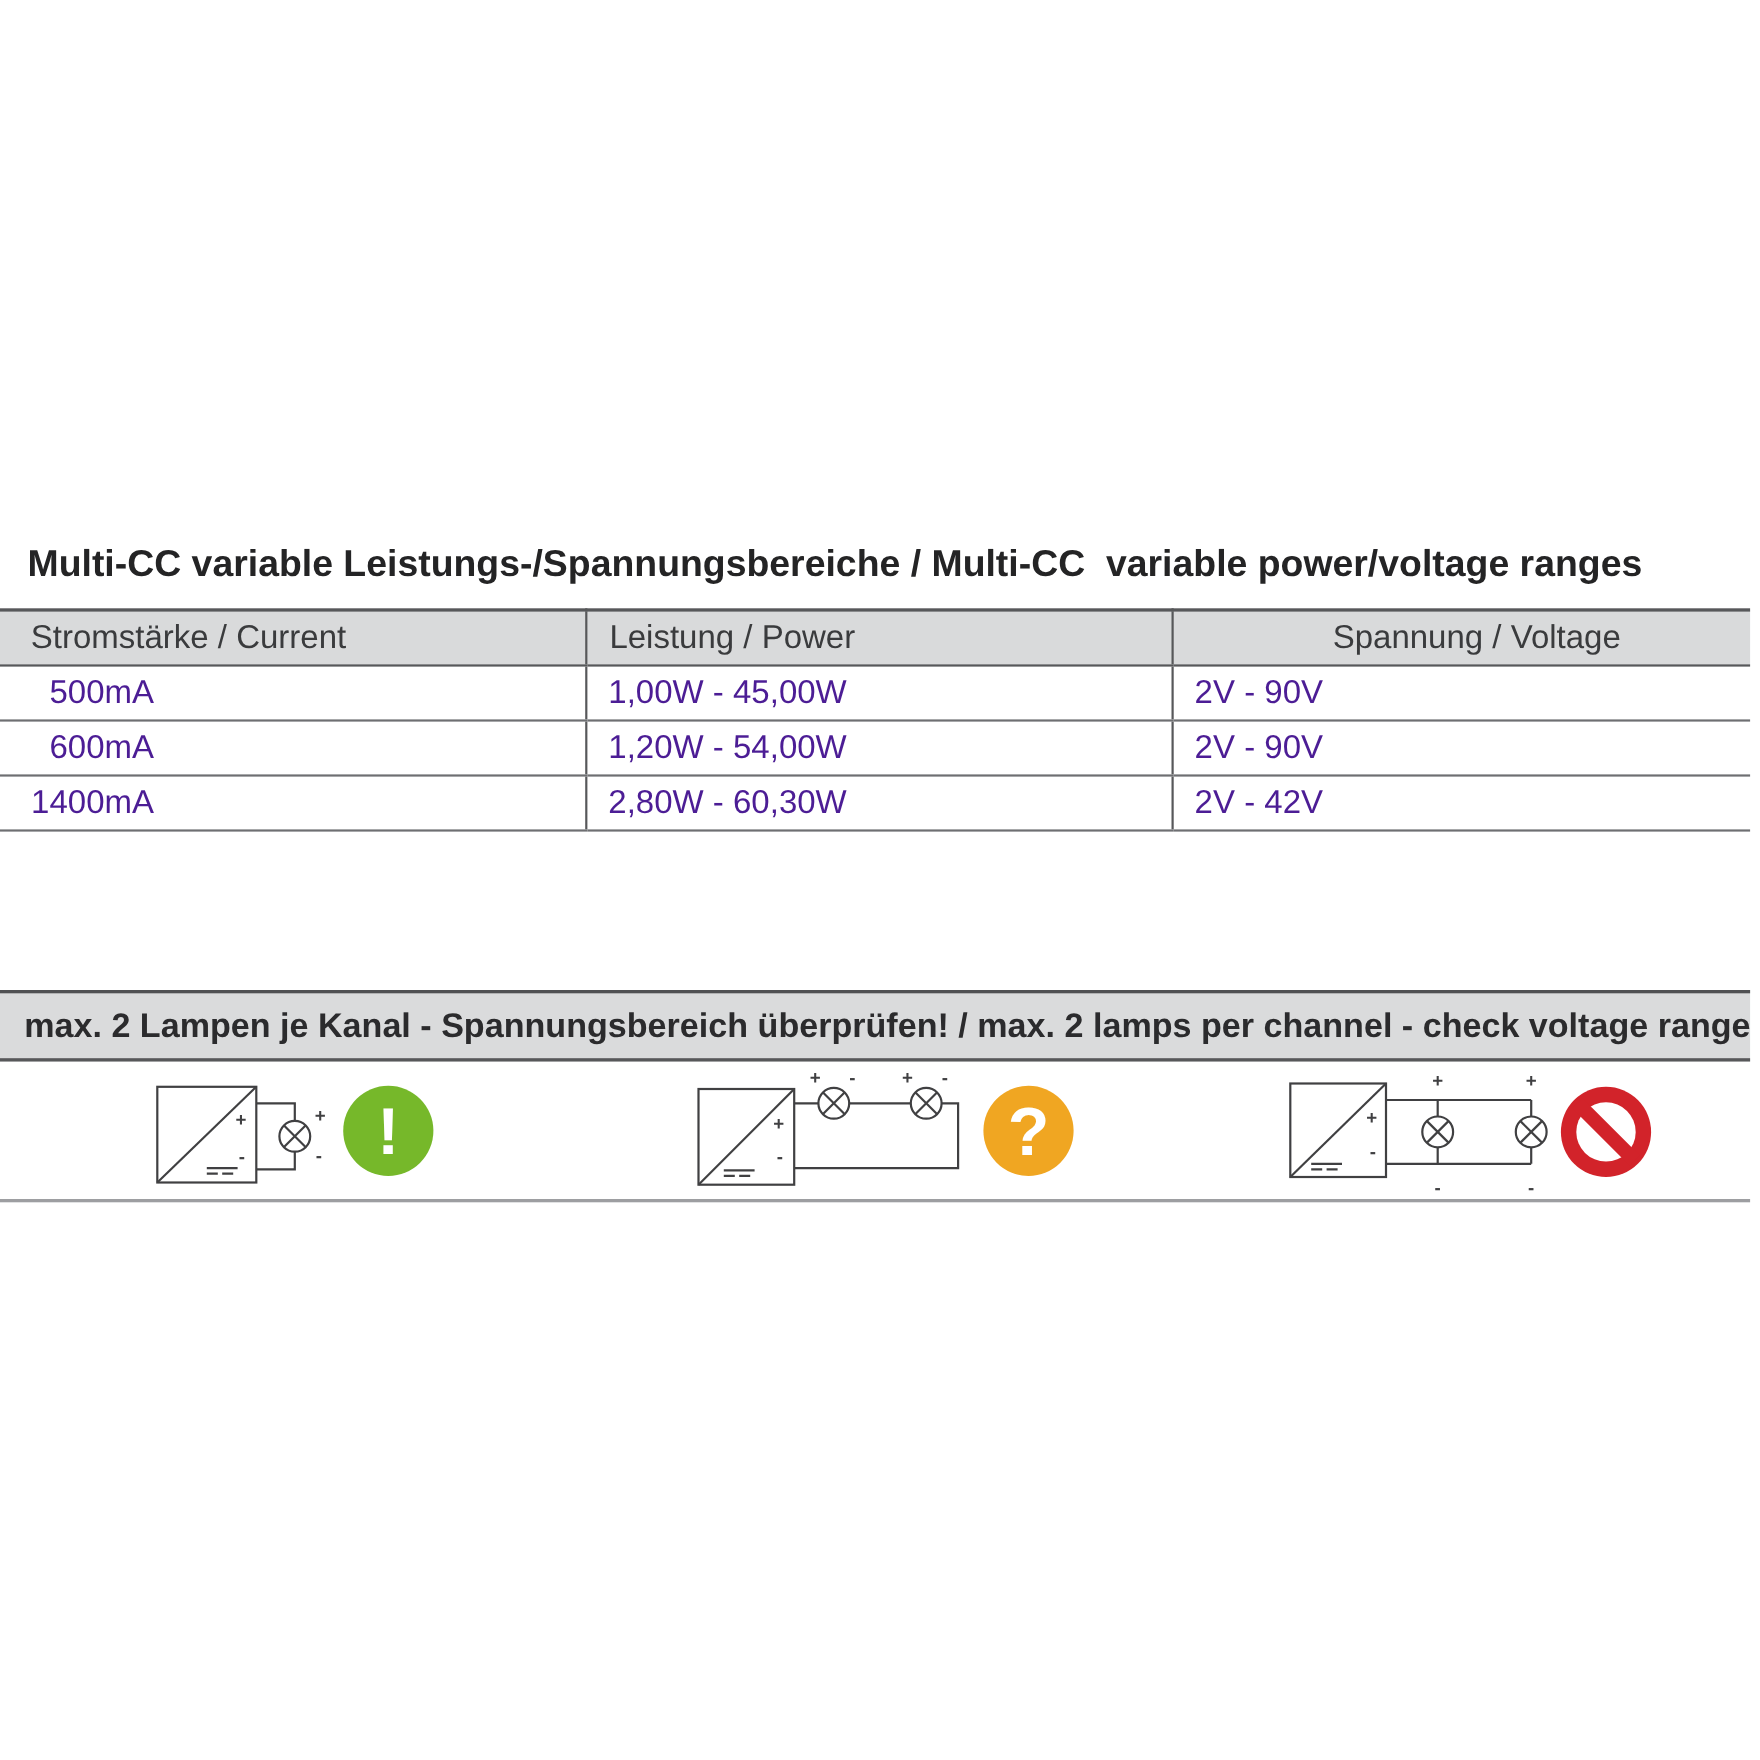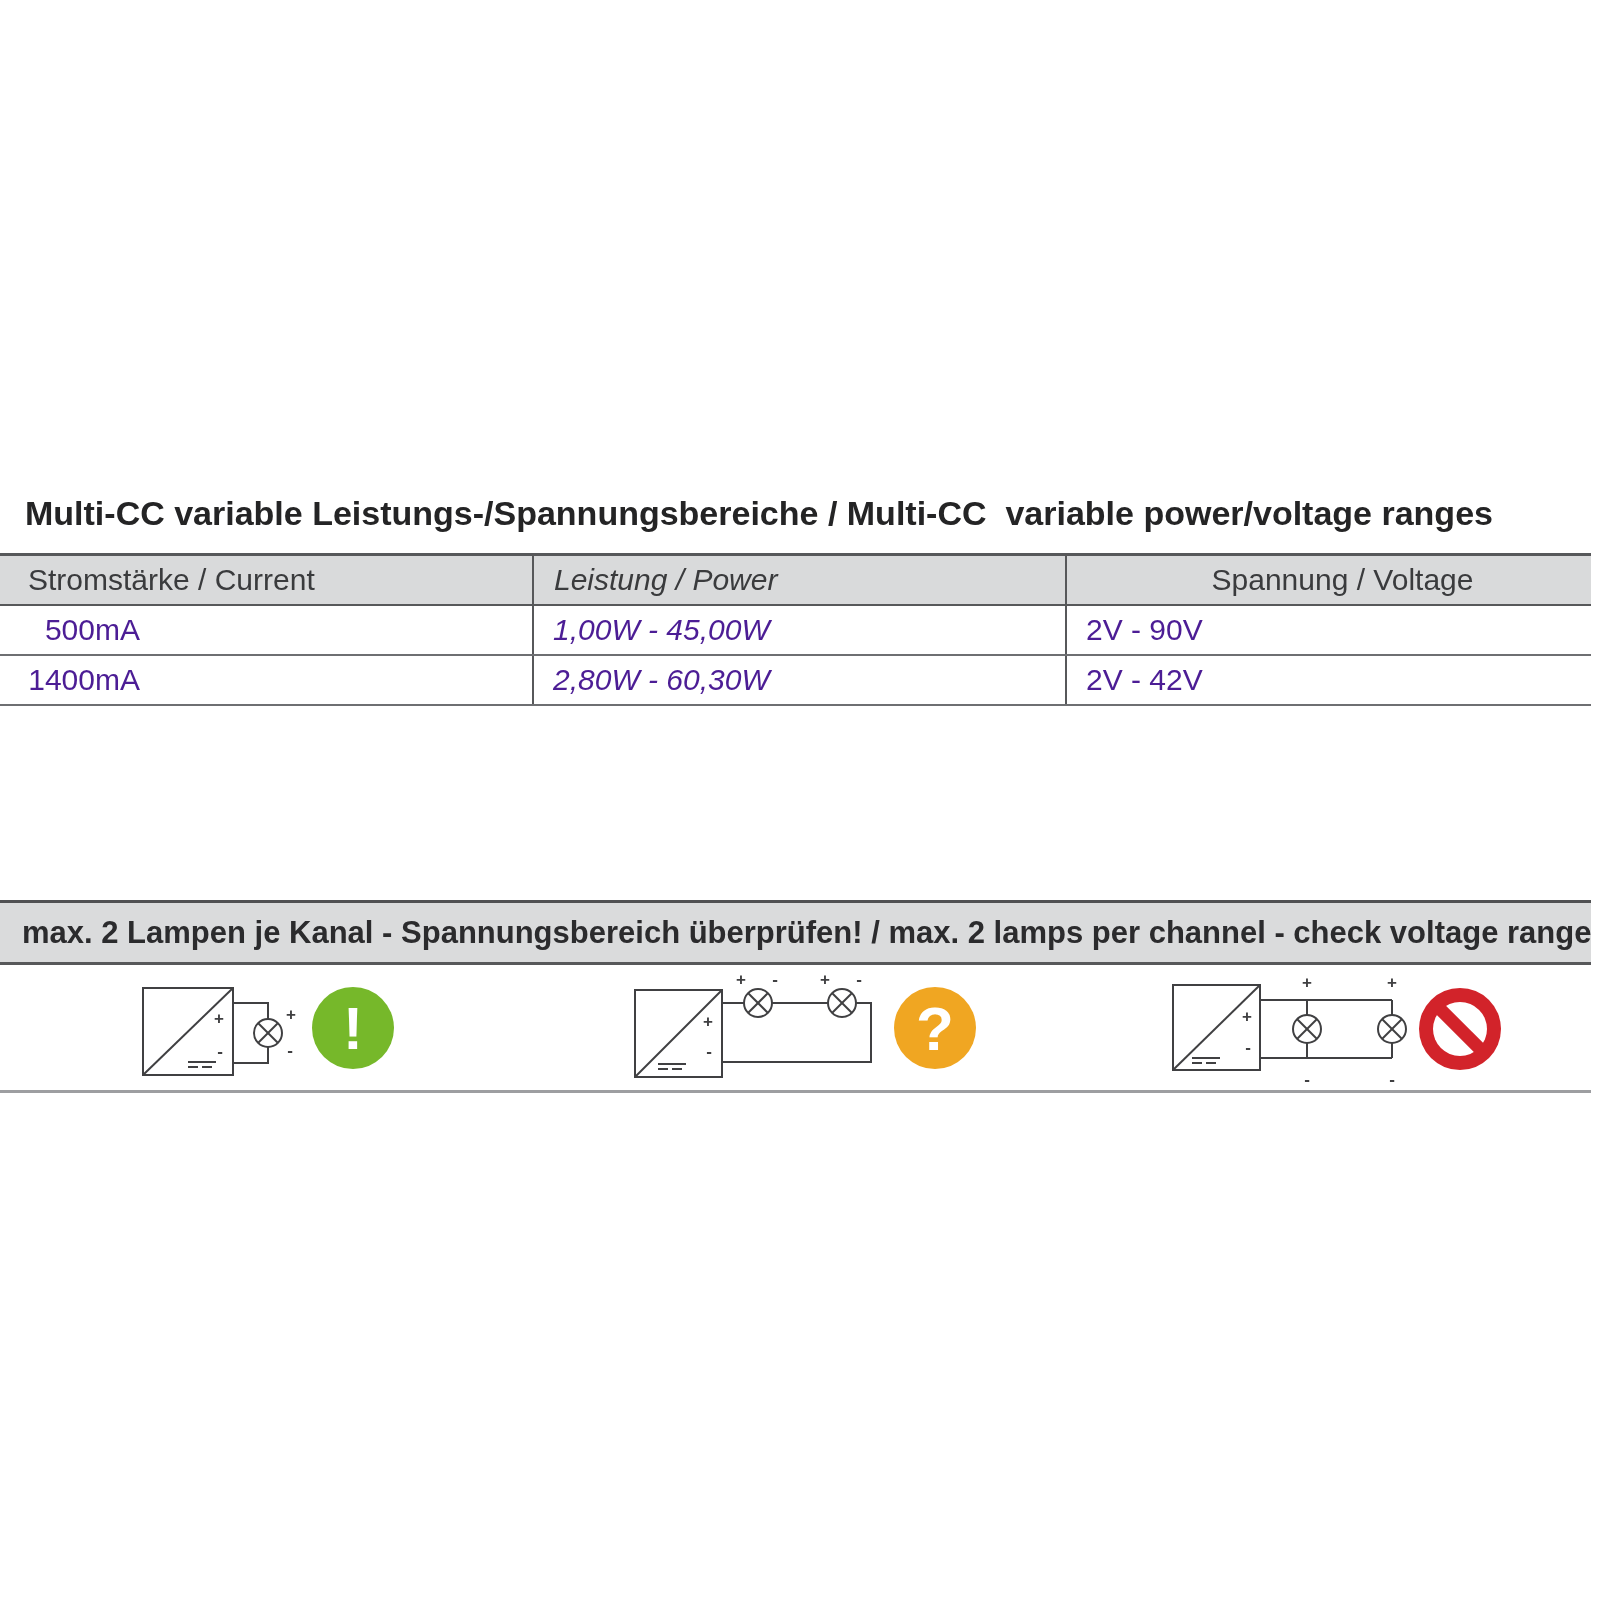--- a/index.html
+++ b/index.html
@@ -28,21 +28,21 @@
     border-bottom:2px solid #6e6f72;
     padding:0;
   }
   table.ranges th{
     background:#d9dadb;border-bottom:2px solid #57585a;color:#3a3b3d;margin-left:24px;
   }
   table.ranges th.c1{padding-left:28px;}
   table.ranges th.c2{padding-left:20px;}
   table.ranges th.c3{padding-left:27px;text-align:center;}
   table.ranges td.c2, table.ranges td.c3{padding-left:19px;margin-top:27px;}
-  table.ranges th.c2, table.ranges td.c2{border-left:2px solid #57585a;font-style:italic;}
+  table.ranges th.c2, table.ranges td.c2{border-left:2px solid #57585a;}
   table.ranges th.c3, table.ranges td.c3{border-left:2px solid #57585a;}
   td.c1 .cur{display:inline-block;width:140px;text-align:right;}
   .notebar{
     position:absolute;left:0;top:900px;width:1591px;height:65px;
     box-sizing:border-box;background:#dadbdc;
     border-top:3px solid #505153;border-bottom:3px solid #57585a;
     font-size:31px;font-weight:bold;color:#2b2b2d;
     line-height:59px;padding-left:22px;white-space:nowrap;overflow:hidden;
   }
   .diagram{position:absolute;}
@@ -76,20 +76,25 @@
       <tr>
         <th class="c1">Stromstärke / Current</th>
         <th class="c2">Leistung / Power</th>
         <th class="c3">Spannung / Voltage</th>
       </tr>
     </thead>
     <tbody>
       <tr>
         <td class="c1"><span class="cur">500mA</span></td>
         <td class="c2">1,00W - 45,00W</td>
+        <td class="c3">2V - 90V</td>
+      </tr>
+      <tr>
+        <td class="c1"><span class="cur">600mA</span></td>
+        <td class="c2">1,20W - 54,00W</td>
         <td class="c3">2V - 90V</td>
       </tr>
       <tr>
         <td class="c1"><span class="cur">1400mA</span></td>
         <td class="c2">2,80W - 60,30W</td>
         <td class="c3">2V - 42V</td>
       </tr>
     </tbody>
   </table>
 

